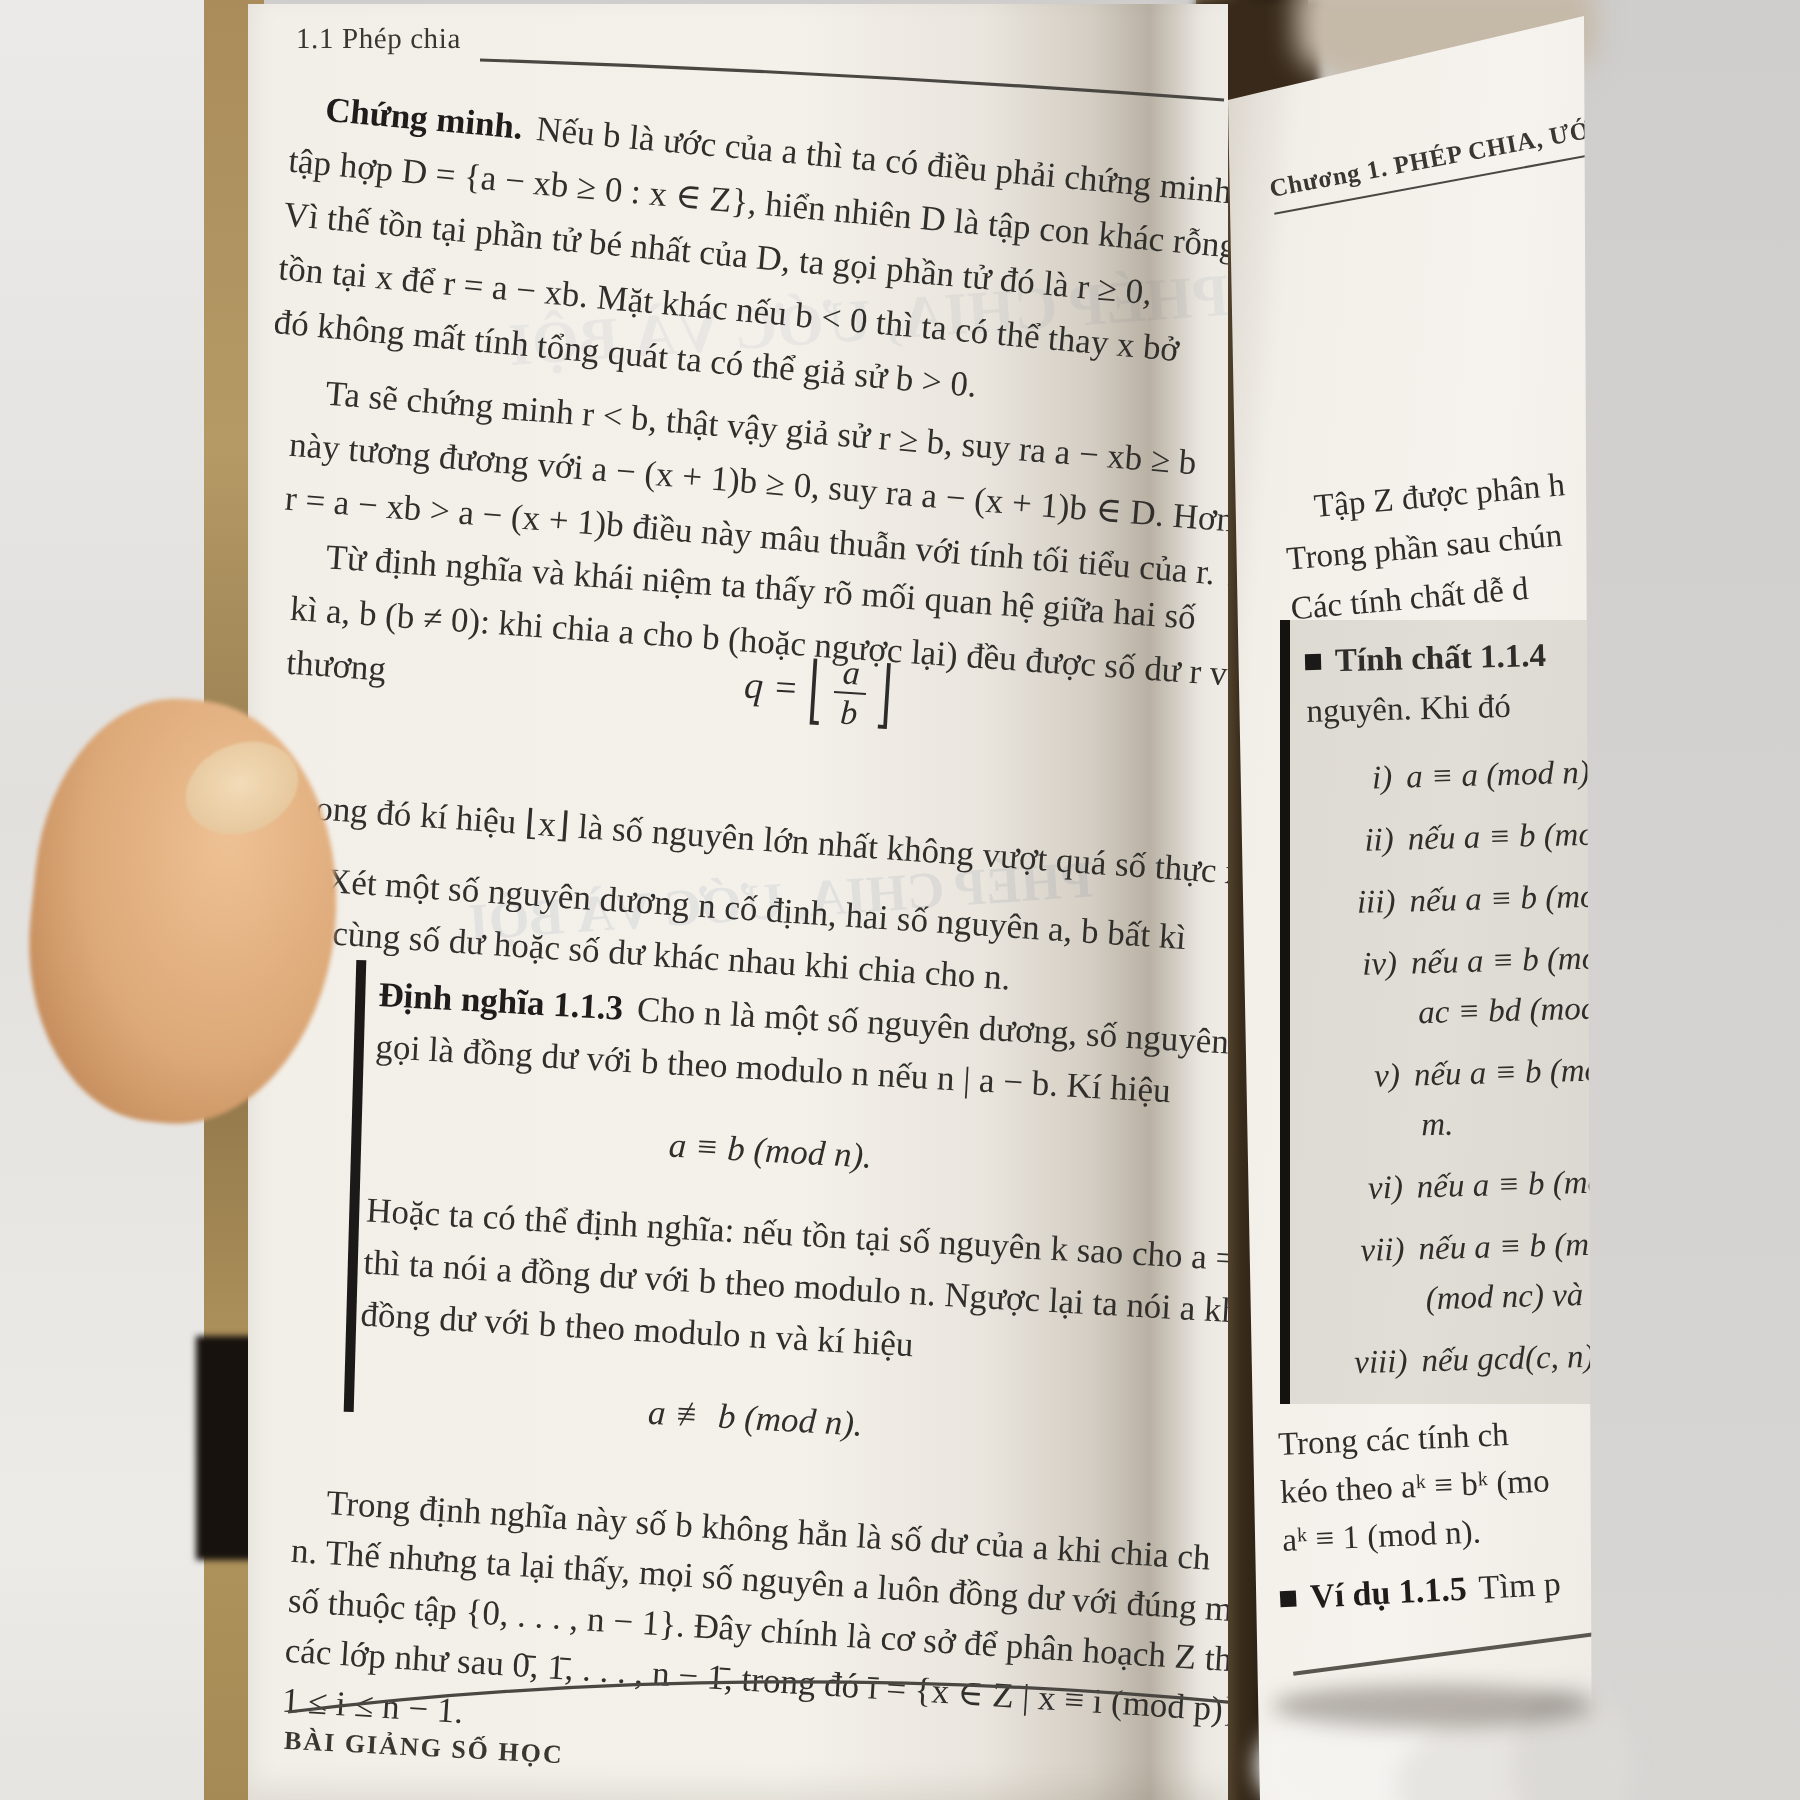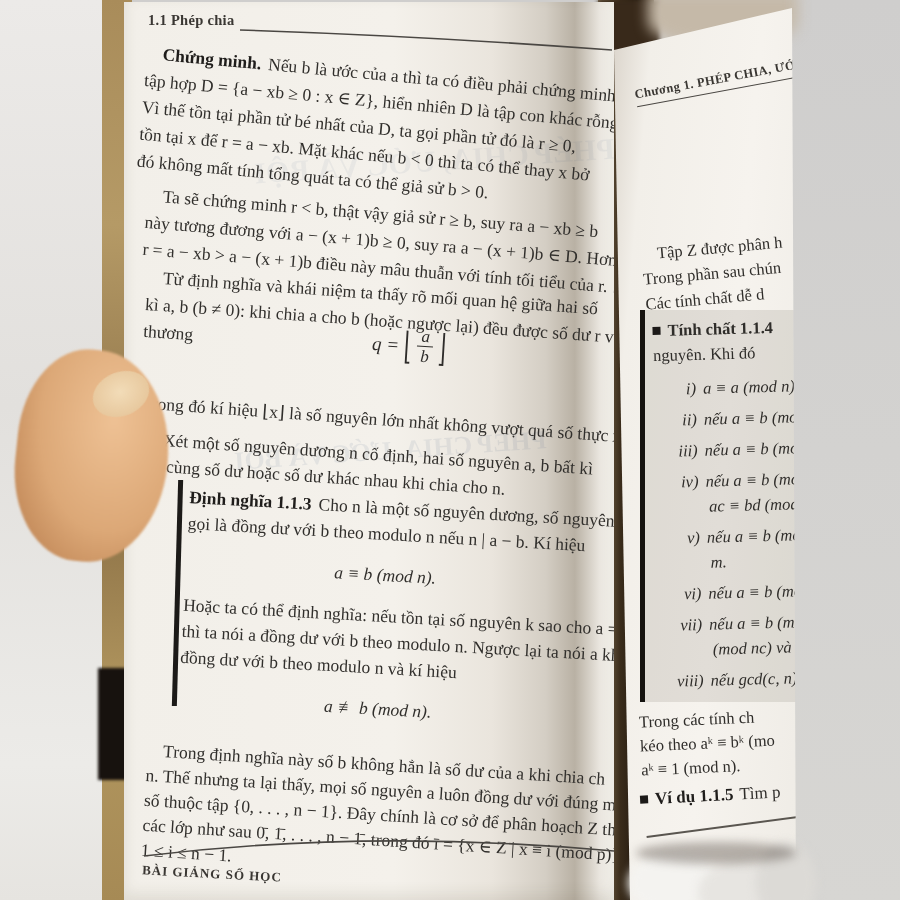--- a/index.html
+++ b/index.html
@@ -24,21 +24,21 @@
 
   
   .page-left{position:absolute;left:124px;top:2px;width:490px;height:898px;overflow:hidden;
     background:linear-gradient(90deg,#f2efe9 0%,#f4f1eb 55%,#eae5dd 75%,#d4cec4 86%,#b9b1a4 92%,#e9e5de 97%,#f7f5f0 100%);
     box-shadow:inset 0 -6px 14px rgba(90,80,60,.12);}
   .lp-text{position:absolute;color:#312f2c;font-size:17.5px;line-height:27px;width:620px;}
   .ln{white-space:nowrap;}
   .indent-first .ln:first-child,.first-row.indent{padding-left:16px;}
   .lead{font-weight:700;color:#1f1d1b;margin-right:7px;}
   .first-row{white-space:nowrap;}
-  .lp-header{position:absolute;left:24px;top:10px;font-size:14.5px;font-weight:700;color:#3a3733;
+  .lp-header{position:absolute;left:24px;top:10px;font-size:14.5px;font-weight:400;color:#3a3733;
              letter-spacing:.3px;white-space:nowrap;}
   .rule-svg{position:absolute;left:0;top:0;pointer-events:none;}
   .cent{font-style:italic;text-align:center;width:400px;margin:15px 0;}
   .defbar{position:absolute;left:51px;top:478px;width:5px;height:226px;background:#1c1a18;
           transform:rotate(1.6deg);}
   .formula{position:absolute;left:248px;top:324px;font-style:italic;font-size:19px;color:#2e2c2a;
            display:flex;align-items:center;gap:5px;transform:rotate(3.5deg);}
   .frac{display:inline-flex;flex-direction:column;text-align:center;font-size:17px;line-height:19px;}
   .num{border-bottom:1.4px solid #2e2c2a;padding:0 4px;}
   .floor{display:inline-block;transform:scaleY(1.85);font-size:20px;font-style:normal;}

